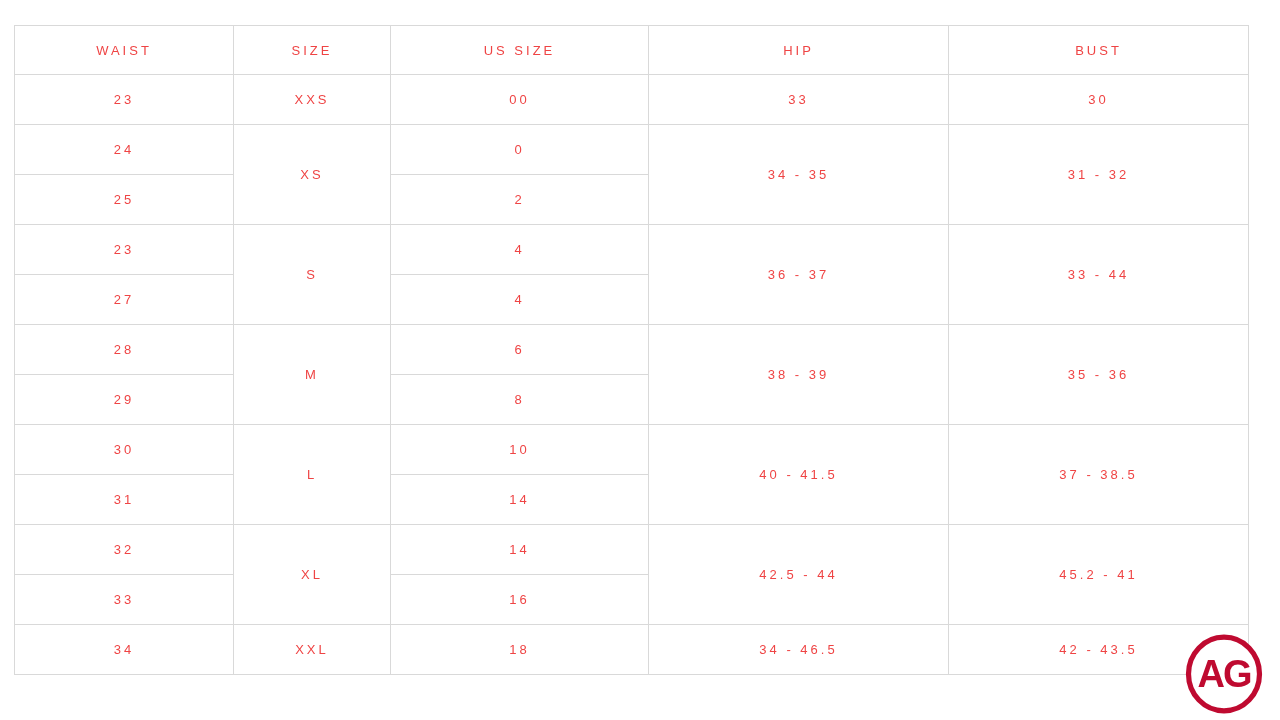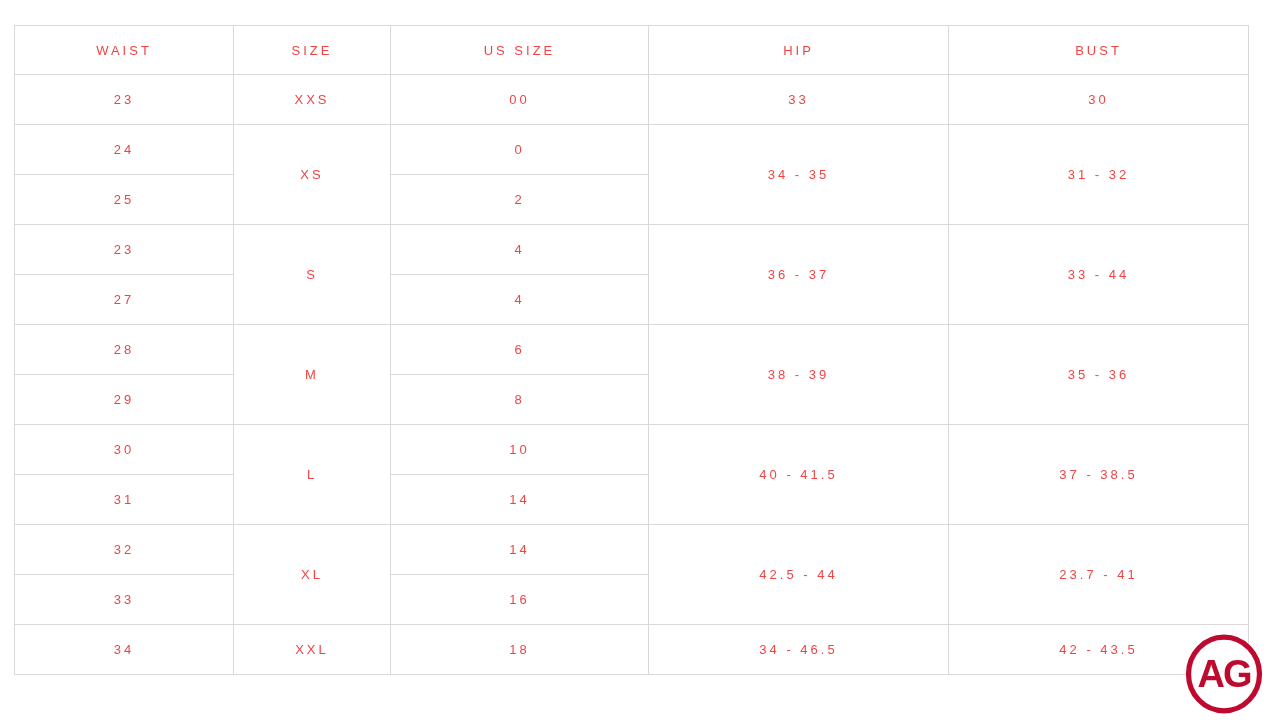--- a/index.html
+++ b/index.html
@@ -128,21 +128,21 @@
         </tr>
         <tr>
           <td>31</td>
           <td>14</td>
         </tr>
         <tr>
           <td>32</td>
           <td rowspan="2">XL</td>
           <td>14</td>
           <td rowspan="2">42.5 - 44</td>
-          <td rowspan="2">23.7 - 41</td>
+          <td rowspan="2">45.2 - 41</td>
         </tr>
         <tr>
           <td>33</td>
           <td>16</td>
         </tr>
         <tr>
           <td>34</td>
           <td>XXL</td>
           <td>18</td>
           <td>34 - 46.5</td>

